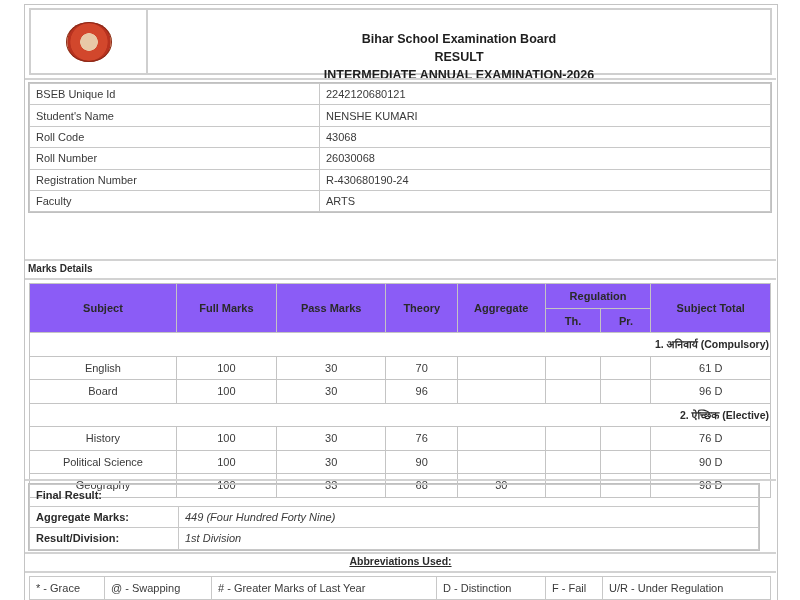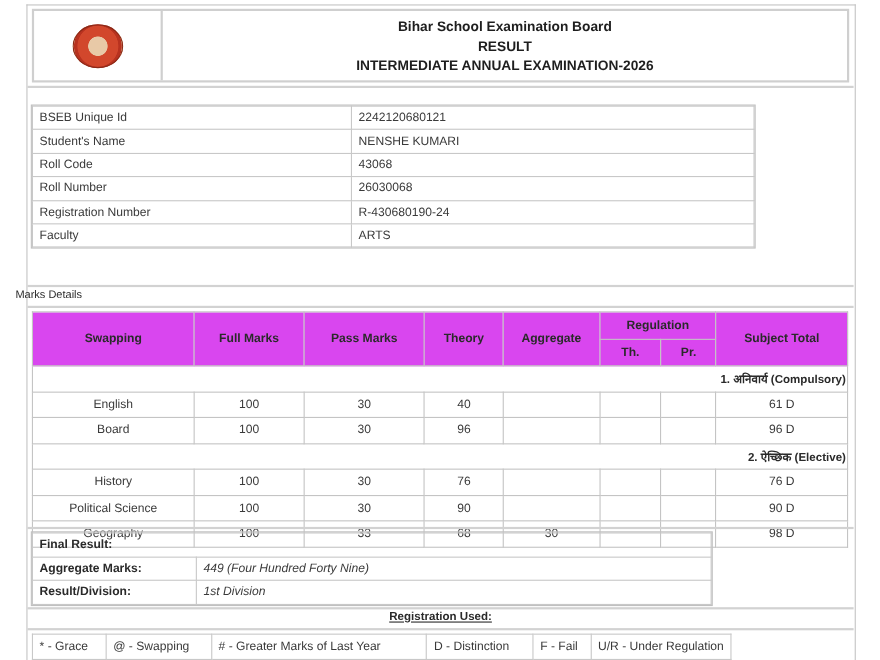--- a/index.html
+++ b/index.html
@@ -6,47 +6,47 @@
   body { width: 800px; height: 600px; overflow: hidden; position: relative;
          font-family: "Liberation Sans", "DejaVu Sans", sans-serif; color: #2a2a2a; }
   .outer { position: absolute; left: 24px; top: 4px; width: 752px; height: 610px;
            border: 1px solid #c4c4c4; border-bottom: none; }
   .box { position: absolute; border: 2px solid #cfcfcf; box-sizing: border-box; }
   
   .hdr { left: 29px; top: 8px; width: 743px; height: 67px; display: flex; }
   .hdr .logo-cell { width: 115px; border-right: 2px solid #cfcfcf; display: flex;
                     align-items: center; justify-content: center; }
   .hdr .title-cell { flex: 1; text-align: center; font-weight: bold; font-size: 12.5px;
-                     line-height: 18px; padding-top: 5px; color: #1e1e1e; }
+                     line-height: 18px; padding-top: 20px; color: #1e1e1e; }
   .seal { width: 46px; height: 40px; border-radius: 50%; background: radial-gradient(circle at 50% 50%, #e8c9a7 0 28%, #d2472c 30% 60%, #b8321f 62% 70%, #f1cfa8 72% 76%, #a73420 78% 100%);
           box-shadow: 0 0 0 1px #8a2a18 inset; }
   
   table { border-collapse: collapse; }
-  .info { position: absolute; left: 29px; top: 96px; width: 657px; font-size: 11px; }
+  .info { position: absolute; left: 29px; top: 83px; width: 742px; font-size: 11px; }
   .info td { border: 1px solid #c8c8c8; height: 20.4px; padding: 0 6px; color: #3a3a3a; }
   .info td.k { width: 277px; }
   .info { outline: 1px solid #c0c0c0; }
-  .section-label { position: absolute; left: 14px; top: 263px; font-size: 10px; font-weight: normal; color: #2a2a2a; }
+  .section-label { position: absolute; left: 28px; top: 263px; font-size: 10px; font-weight: bold; color: #2a2a2a; }
   .sep { position: absolute; left: 25px; width: 751px; height: 0; border-top: 2px solid #d2d2d2; }
   
   .marks { position: absolute; left: 29px; top: 283px; width: 742px; font-size: 11px; }
   .marks th, .marks td { border: 1px solid #c4c4c4; text-align: center; color: #3a3a3a; }
-  .marks th { background: #d946ef; font-weight: bold; color: #2a2a2a; font-size: 11px; }
+  .marks th { background: #8b5cf6; font-weight: bold; color: #2a2a2a; font-size: 11px; }
   .marks tr.h1 th { height: 22px; }
   .marks tr.h2 th { height: 21px; }
   .marks td { height: 20.5px; }
   .marks td.grp { text-align: right; font-weight: bold; padding-left: 5px; color: #2a2a2a; font-size: 10.5px; }
   
-  .final { position: absolute; left: 29px; top: 484px; width: 618px; font-size: 11px; outline: 1px solid #c0c0c0; }
+  .final { position: absolute; left: 29px; top: 484px; width: 730px; font-size: 11px; outline: 1px solid #c0c0c0; }
   .final td { border: 1px solid #c8c8c8; height: 20.5px; padding: 0 6px; }
   .final td.k { font-weight: bold; width: 136px; color: #2a2a2a; }
   .final td.v { color: #3a3a3a; font-style: italic; }
   .abbr-title { position: absolute; left: 25px; top: 555px; width: 751px; text-align: center;
                 font-size: 10.5px; font-weight: bold; text-decoration: underline; color: #2a2a2a; }
-  .abbr { position: absolute; left: 29px; top: 576px; width: 636px; font-size: 11px; }
+  .abbr { position: absolute; left: 29px; top: 576px; width: 742px; font-size: 11px; }
   .abbr td { border: 1px solid #c8c8c8; height: 22px; padding: 0 6px; color: #3a3a3a; white-space: nowrap; }
 </style>
 </head>
 <body>
 
 <div class="outer"></div>
 
 <div class="box hdr">
   <div class="logo-cell">
     <div class="seal"></div>
@@ -89,40 +89,40 @@
 </tbody>
   </table>
 
 <div class="sep" style="top:259px"></div>
 <div class="section-label">Marks Details</div>
 <div class="sep" style="top:278px"></div>
 
 <table class="marks">
   <tbody>
       <tr class="h1">
-    <th rowspan="2" style="width:148px">Swapping</th>
+    <th rowspan="2" style="width:148px">Subject</th>
     <th rowspan="2" style="width:100px">Full Marks</th>
     <th rowspan="2" style="width:110px">Pass Marks</th>
     <th rowspan="2" style="width:70px">Theory</th>
     <th rowspan="2" style="width:86px">Aggregate</th>
     <th colspan="2">Regulation</th>
     <th rowspan="2" style="width:120px">Subject Total</th>
   </tr>
   <tr class="h2">
     <th style="width:54px">Th.</th>
     <th style="width:48px">Pr.</th>
   </tr>
   <tr>
     <td class="grp" colspan="8">1. अनिवार्य (Compulsory)</td>
   </tr>
   <tr>
     <td>English</td>
     <td>100</td>
     <td>30</td>
-    <td>40</td>
+    <td>70</td>
     <td></td>
     <td></td>
     <td></td>
     <td>61 D</td>
   </tr>
   <tr>
     <td>Board</td>
     <td>100</td>
     <td>30</td>
     <td>96</td>
@@ -179,21 +179,21 @@
     <td class="v">449 (Four Hundred Forty Nine)</td>
   </tr>
   <tr>
     <td class="k">Result/Division:</td>
     <td class="v">1st Division</td>
   </tr>
 </tbody>
   </table>
 
 <div class="sep" style="top:552px"></div>
-<div class="abbr-title">Registration Used:</div>
+<div class="abbr-title">Abbreviations Used:</div>
 <div class="sep" style="top:571px"></div>
 
 <table class="abbr">
   <tbody>
       <tr>
     <td style="width:62px">* - Grace</td>
     <td style="width:94px">@ - Swapping</td>
     <td style="width:212px"># - Greater Marks of Last Year</td>
     <td style="width:96px">D - Distinction</td>
     <td style="width:44px">F - Fail</td>

